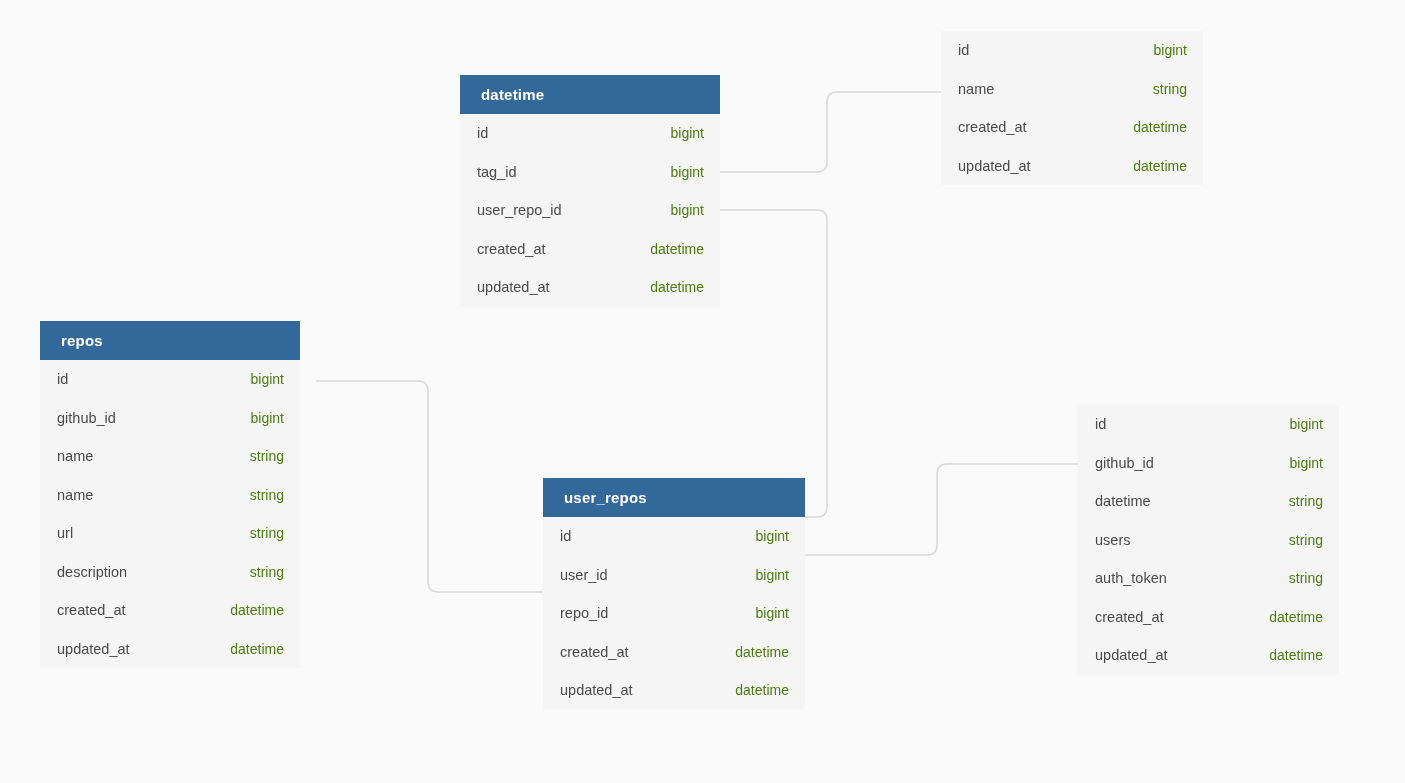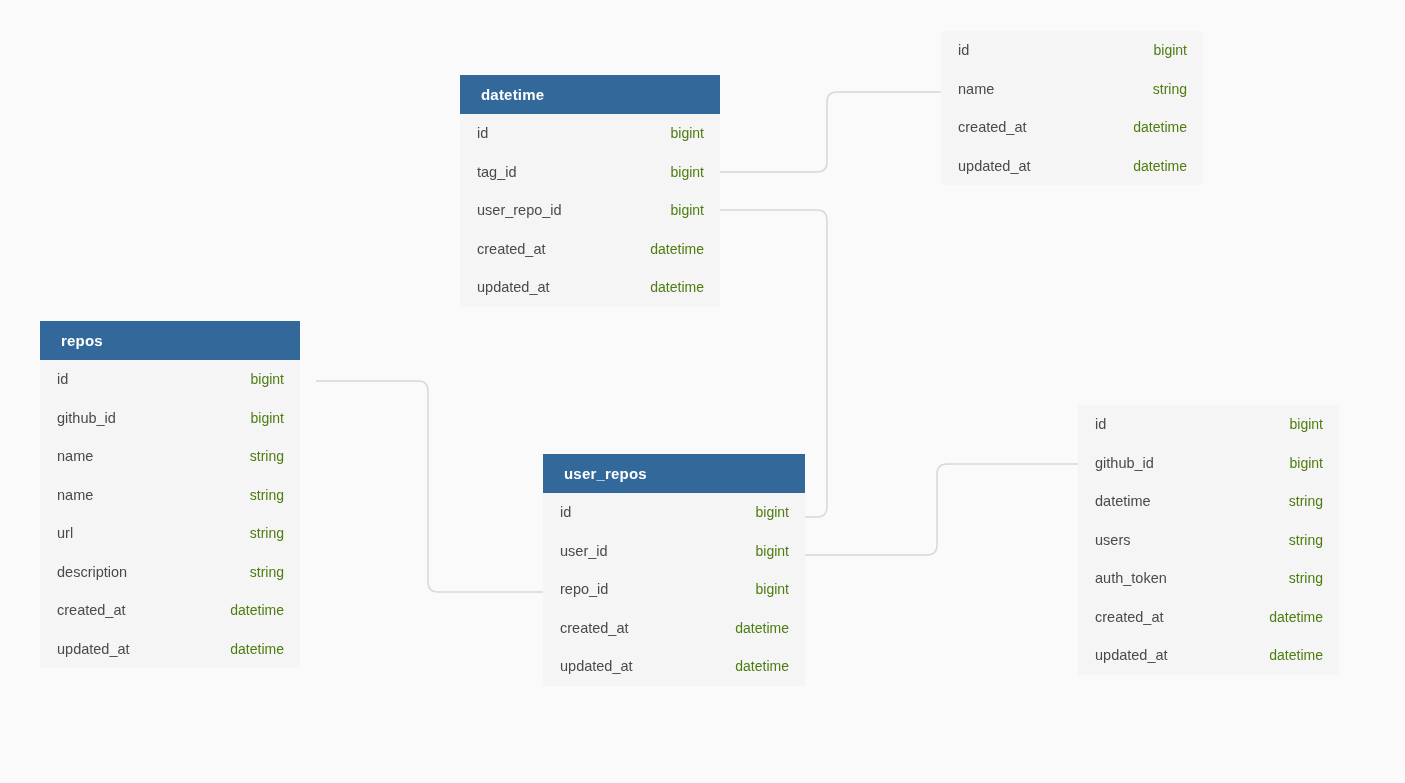--- a/index.html
+++ b/index.html
@@ -57,21 +57,21 @@
     font-size: 14.5px;
   }
   .field-type {
     color: #4d7c0f;
     font-size: 14px;
   }
   
   #table-tags       { left: 941px;  top: 31px;  width: 262px; }
   #table-taggings   { left: 460px;  top: 75px;  width: 260px; }
   #table-repos      { left: 40px;   top: 321px; width: 260px; }
-  #table-user_repos { left: 543px;  top: 454px; width: 262px; }
+  #table-user_repos { left: 543px;  top: 478px; width: 262px; }
   #table-users      { left: 1078px; top: 405px; width: 261px; }
 </style>
 </head>
 <body>
 
 <div class="canvas">
 
   <svg class="connections" viewBox="0 0 1405 783" xmlns="http://www.w3.org/2000/svg">
     <path d="M 720 172 H 817 Q 827 172 827 162 V 102 Q 827 92 837 92 H 941"></path>
     <path d="M 720 210 H 817 Q 827 210 827 220 V 507 Q 827 517 817 517 H 805"></path>

